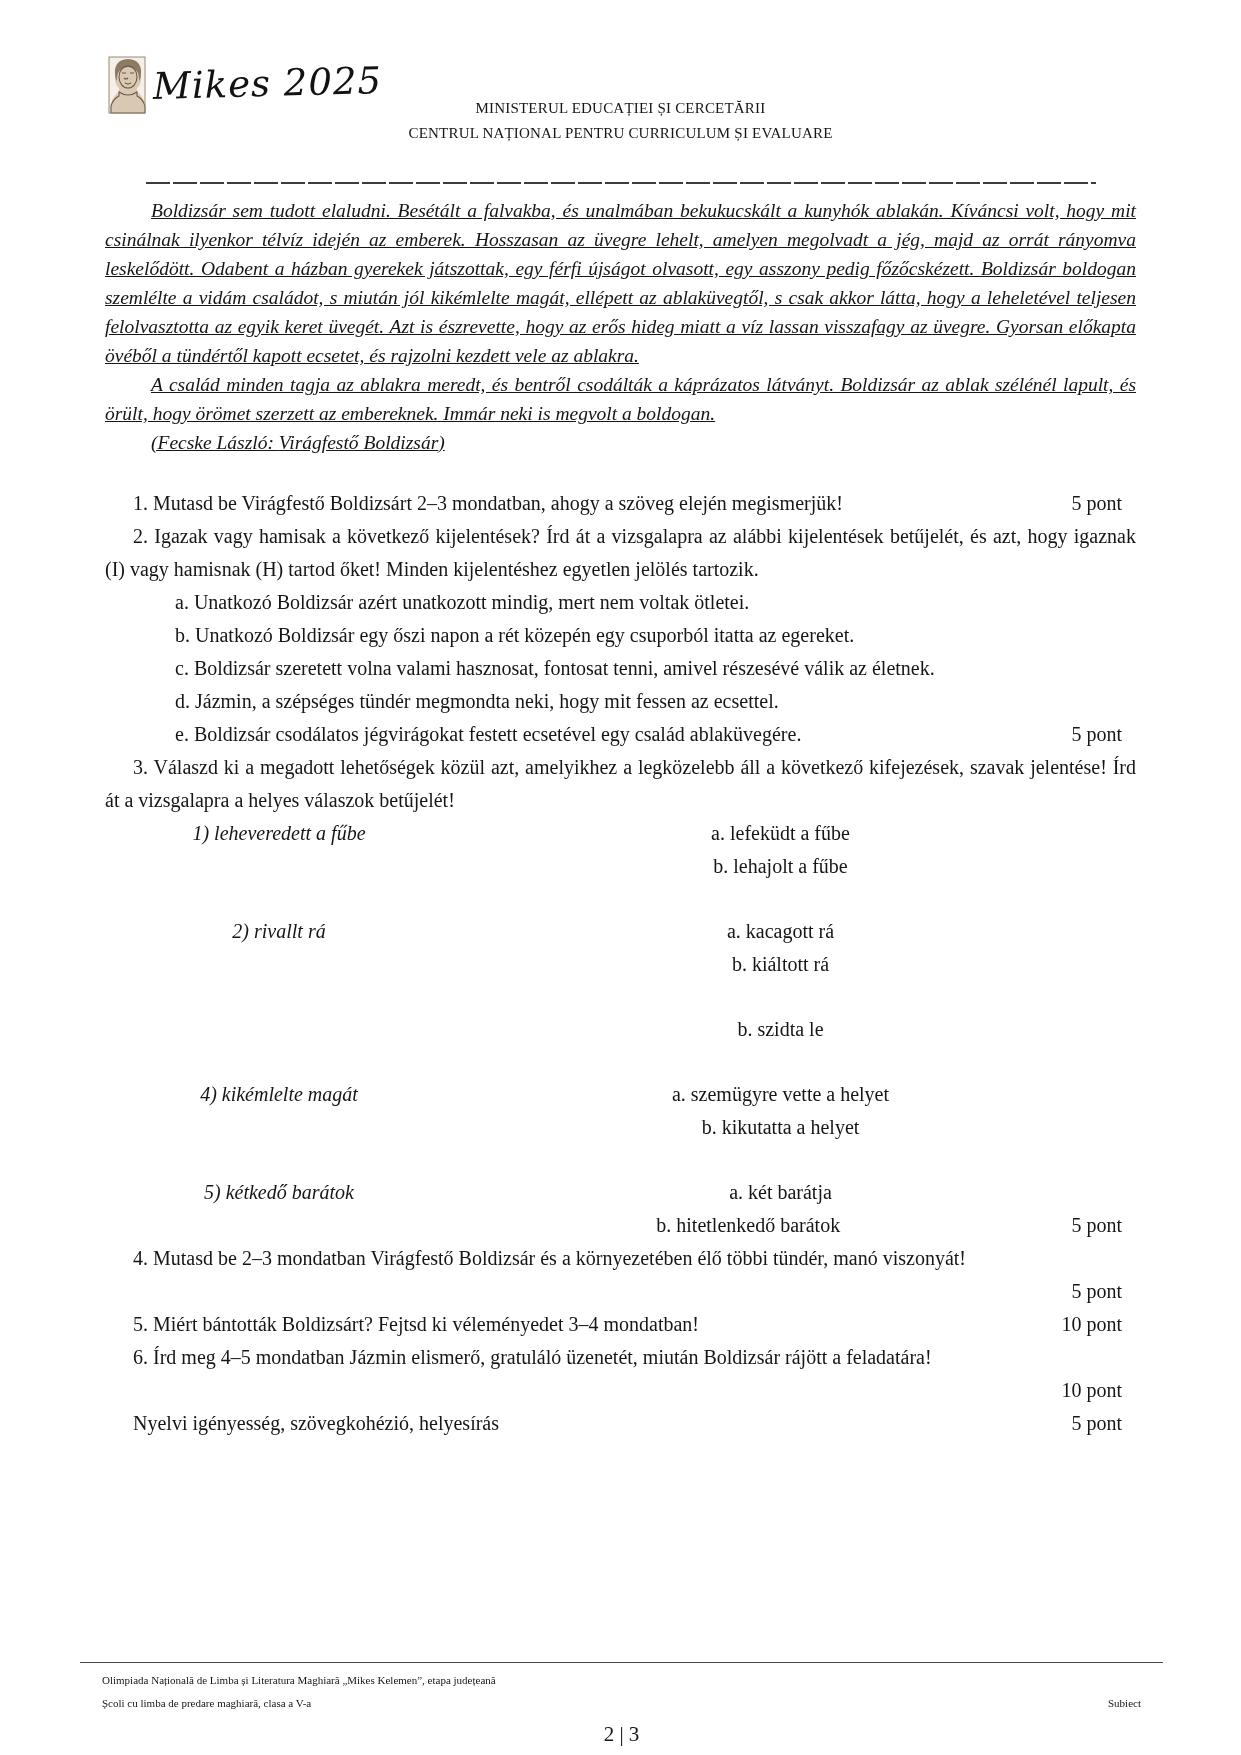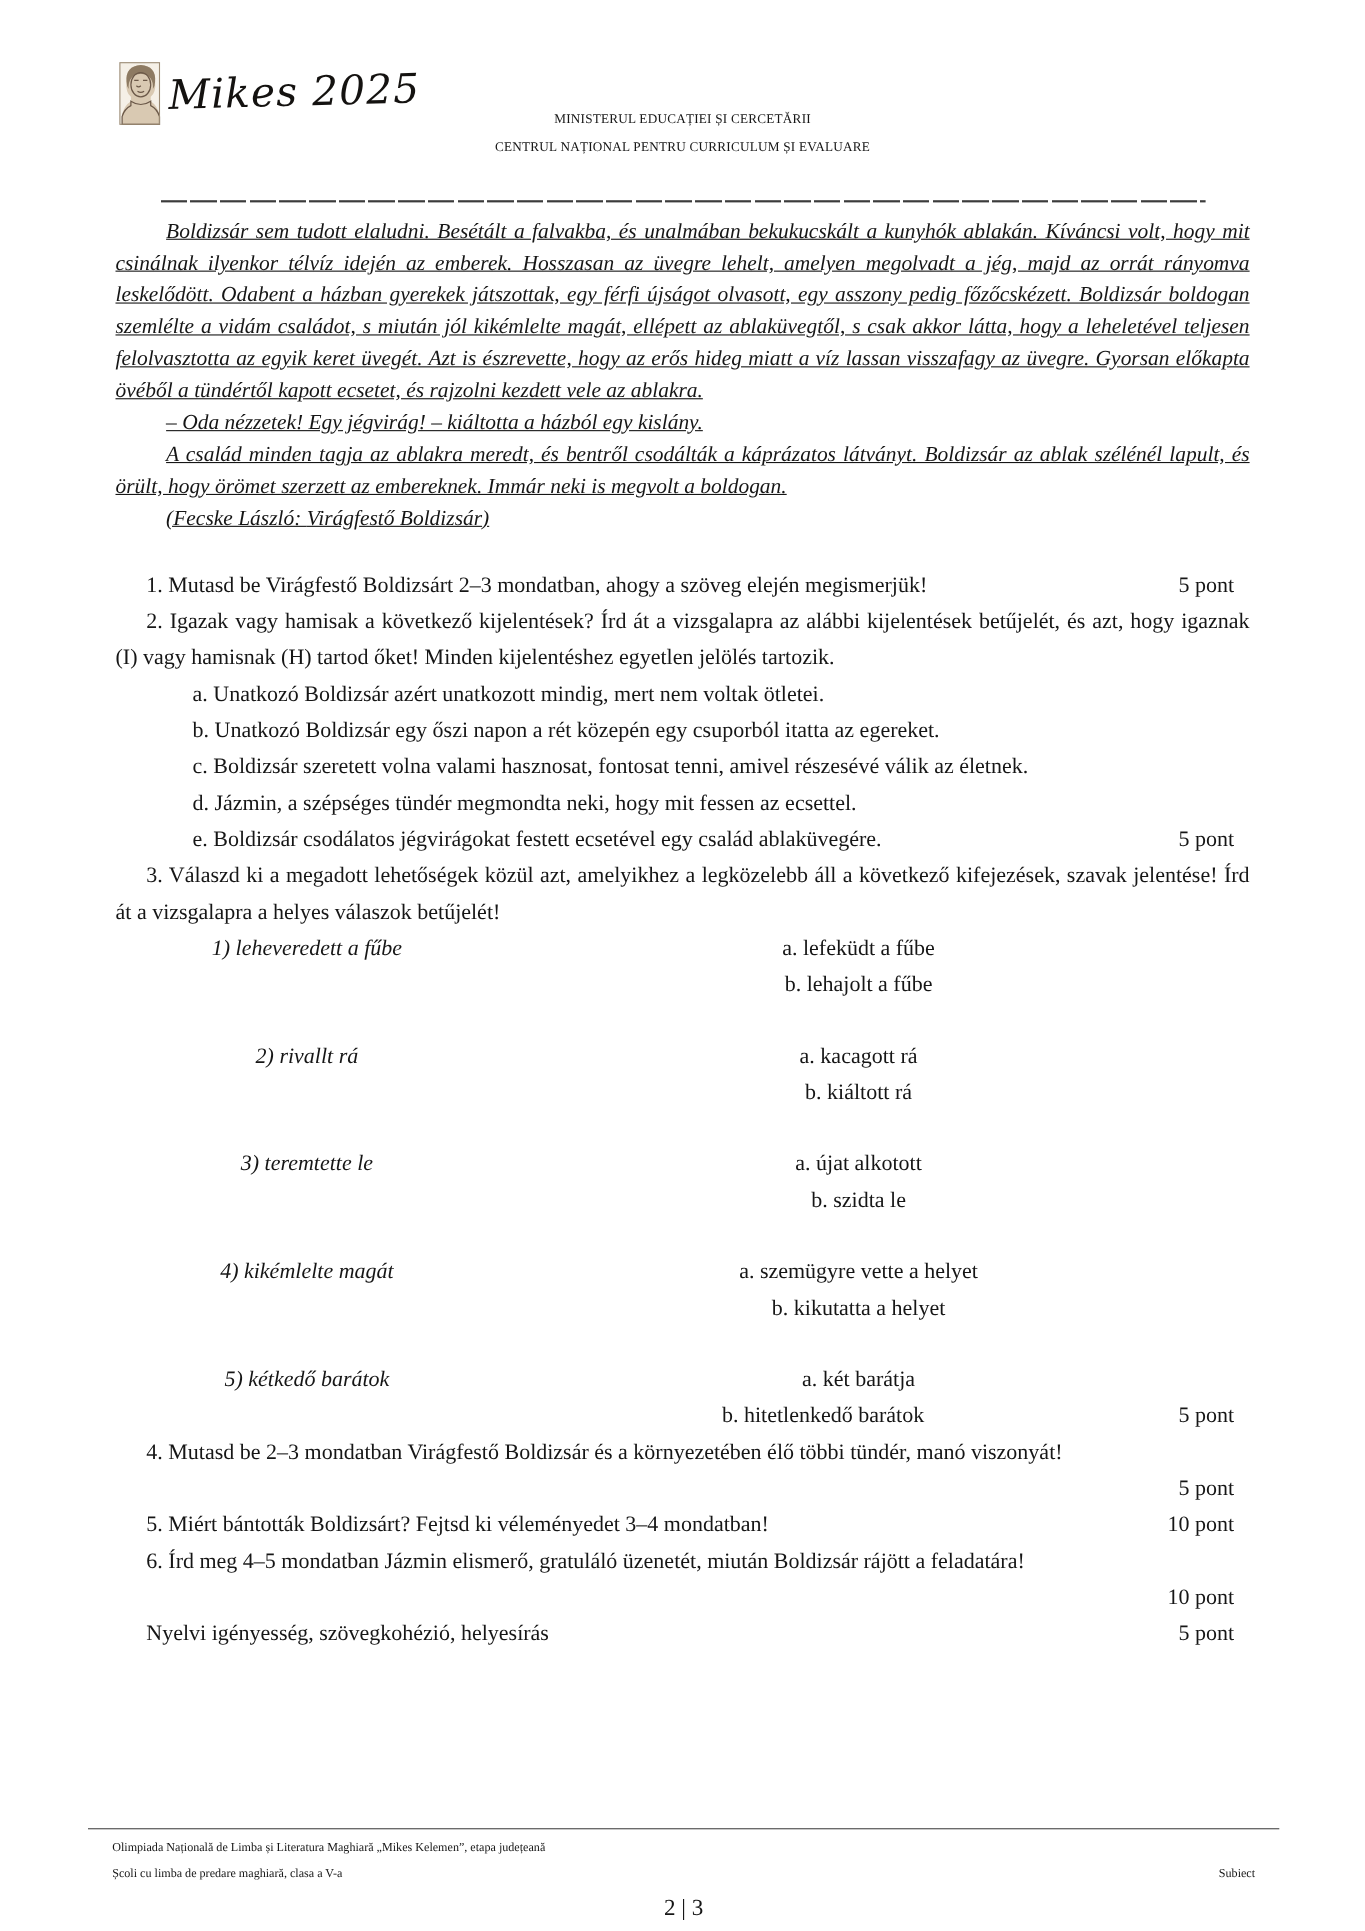--- a/index.html
+++ b/index.html
@@ -21,21 +21,21 @@
   .logo-text{
     font-family:"DejaVu Serif",serif;
     font-style:italic;
     font-size:37px;
     letter-spacing:1px;
     color:#141210;
     transform:rotate(-1.5deg);
     margin-top:8px;
   }
   .ministry{position:absolute;left:0;right:0;top:44px;text-align:center;}
-  .ministry div{font-size:12px;line-height:25px;letter-spacing:.2px;}
+  .ministry div{font-size:15px;line-height:25px;letter-spacing:.2px;}
 
   .sep{
     width:950px;margin:24px auto 0 auto;height:2px;
     background:repeating-linear-gradient(90deg,#3c3c3c 0 24px,rgba(0,0,0,0) 24px 27px);
   }
 
   
   .passage{margin-top:12px;}
   .passage p{
     margin:0;
@@ -102,21 +102,20 @@
       <div class="ministry">
         <div>MINISTERUL EDUCAȚIEI ȘI CERCETĂRII</div>
         <div>CENTRUL NAȚIONAL PENTRU CURRICULUM ȘI EVALUARE</div>
       </div>
     </div>
 
     <div class="sep"></div>
 
     <section class="passage">
       <p>Boldizsár sem tudott elaludni. Besétált a falvakba, és unalmában bekukucskált a kunyhók ablakán. Kíváncsi volt, hogy mit csinálnak ilyenkor télvíz idején az emberek. Hosszasan az üvegre lehelt, amelyen megolvadt a jég, majd az orrát rányomva leskelődött. Odabent a házban gyerekek játszottak, egy férfi újságot olvasott, egy asszony pedig főzőcskézett. Boldizsár boldogan szemlélte a vidám családot, s miután jól kikémlelte magát, ellépett az ablaküvegtől, s csak akkor látta, hogy a leheletével teljesen felolvasztotta az egyik keret üvegét. Azt is észrevette, hogy az erős hideg miatt a víz lassan visszafagy az üvegre. Gyorsan előkapta övéből a tündértől kapott ecsetet, és rajzolni kezdett vele az ablakra.</p>
-      <p>– Oda nézzetek! Egy jégvirág! – kiáltotta a házból egy kislány.</p>
       <p>A család minden tagja az ablakra meredt, és bentről csodálták a káprázatos látványt. Boldizsár az ablak szélénél lapult, és örült, hogy örömet szerzett az embereknek. Immár neki is megvolt a boldogan.</p>
       <p class="attribution"><span>(Fecske László: </span><span class="ital">Virágfestő Boldizsár</span><span>)</span></p>
     </section>
 
     <section class="questions">
 
       <div class="q-flex">
         <p class="q-text ind1">1. Mutasd be Virágfestő Boldizsárt 2–3 mondatban, ahogy a szöveg elején megismerjük!</p>
         <span class="pont">5 pont</span>
       </div>
@@ -157,25 +156,20 @@
           </div>
           <div class="pair-row">
             <span></span>
             <span>b. kiáltott rá</span>
             <span></span>
           </div>
         </div>
 
         <div class="pair">
           <div class="pair-row">
-            <span class="term">3) teremtette le</span>
-            <span>a. újat alkotott</span>
-            <span></span>
-          </div>
-          <div class="pair-row">
             <span></span>
             <span>b. szidta le</span>
             <span></span>
           </div>
         </div>
 
         <div class="pair">
           <div class="pair-row">
             <span class="term">4) kikémlelte magát</span>
             <span>a. szemügyre vette a helyet</span>

